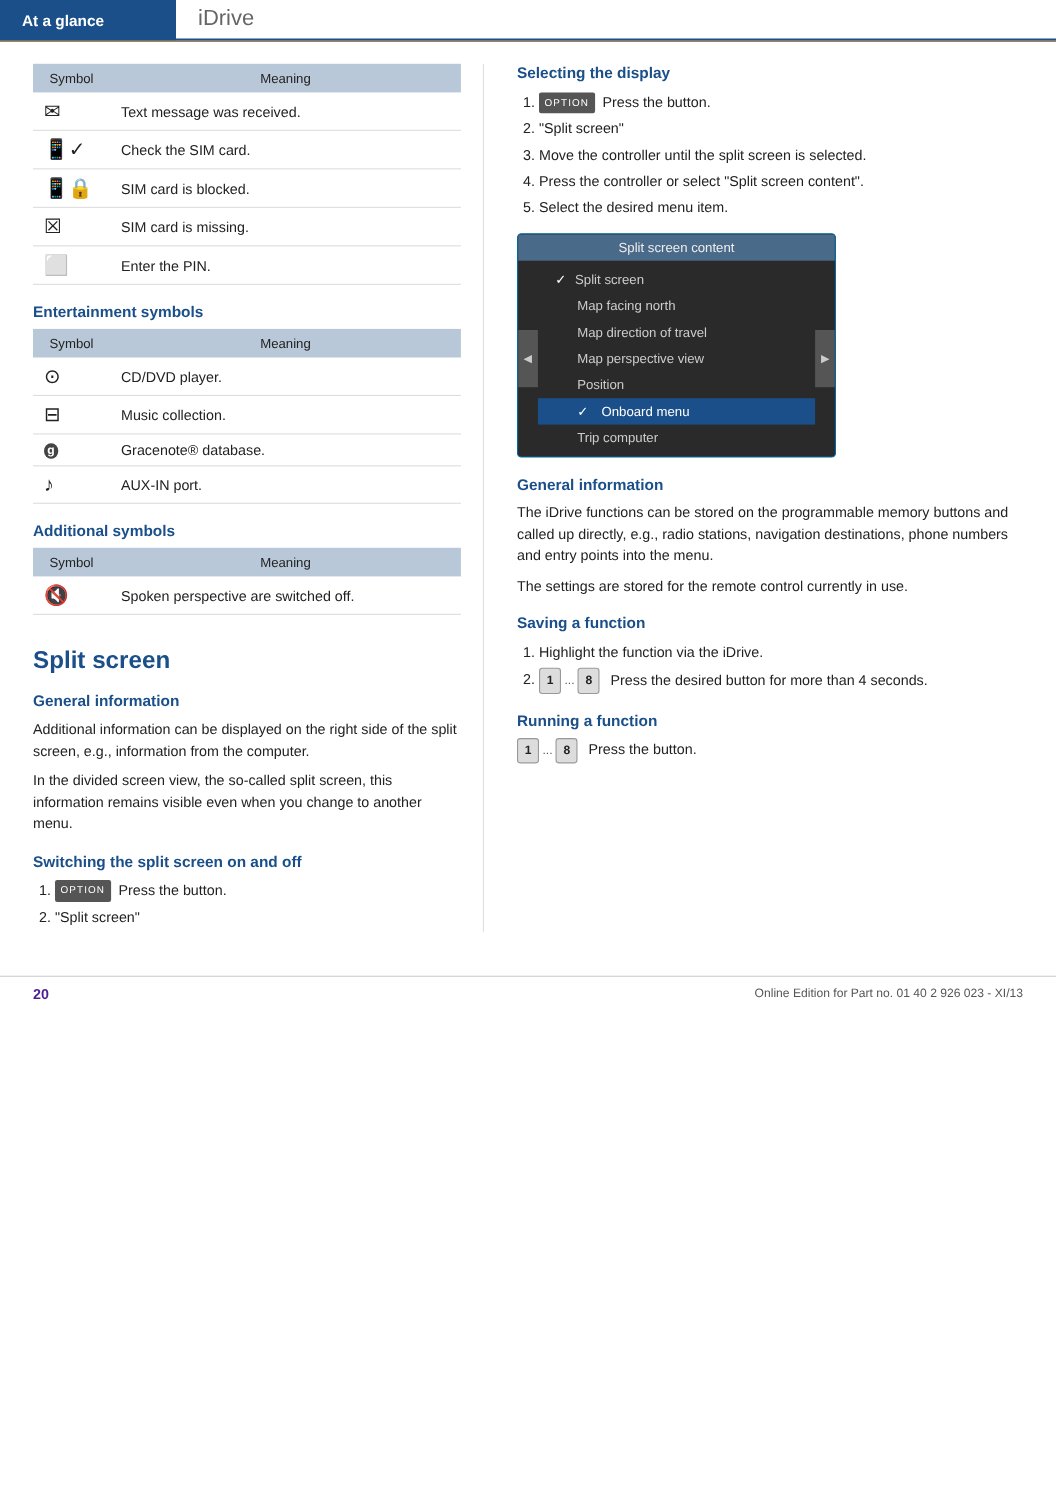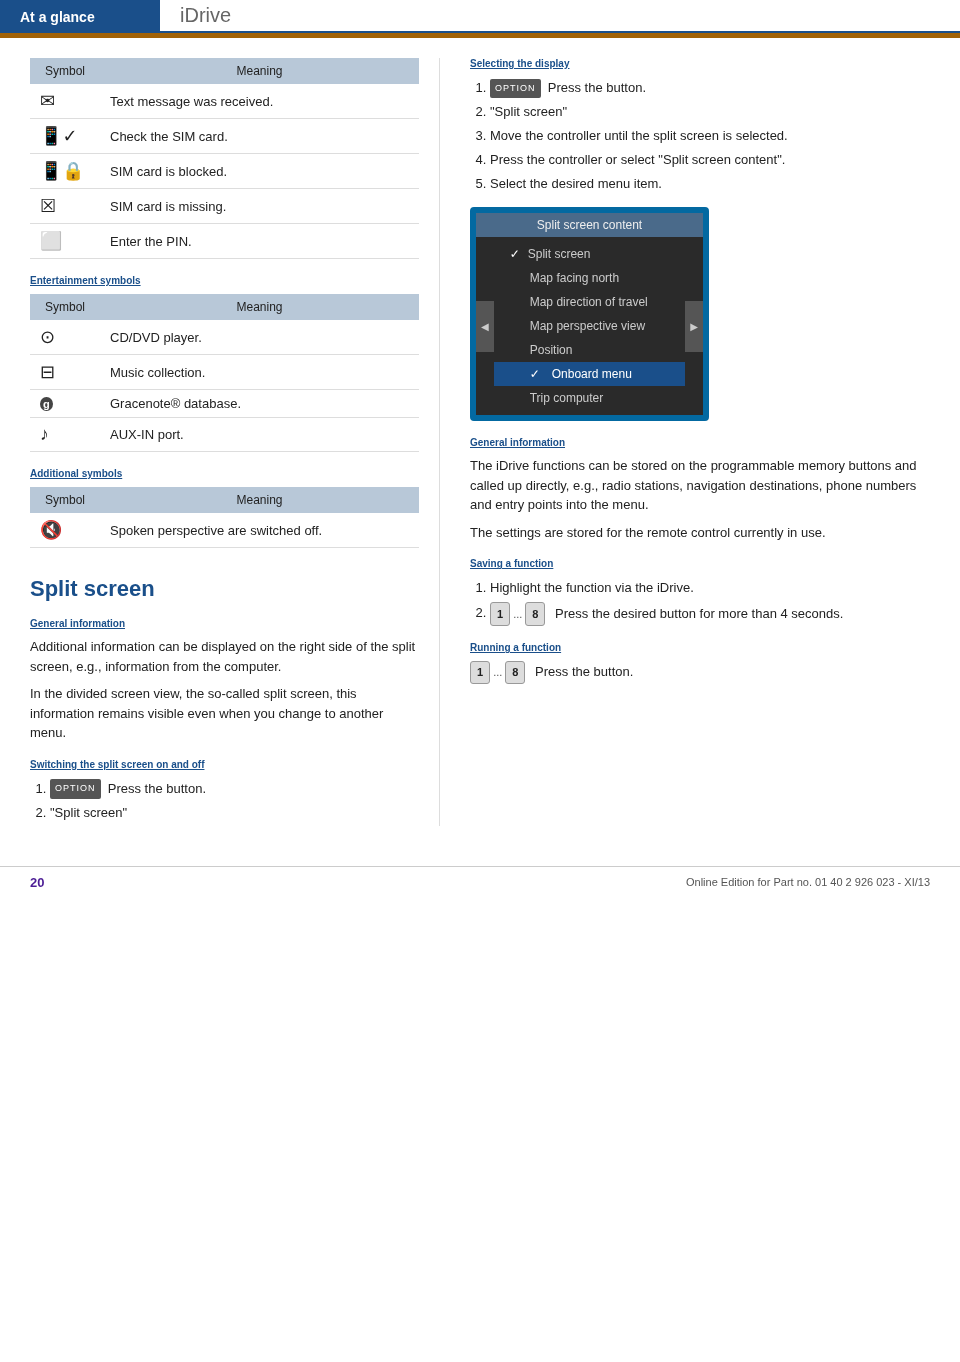--- a/index.html
+++ b/index.html
@@ -9,21 +9,21 @@
       background: #fff;
       color: #222;
       width: 960px;
       min-height: 1362px;
     }
 
     
     .header {
       display: flex;
       height: 38px;
-      border-bottom: 5px solid #a16207;
+      border-bottom: 1px solid #a16207;
     }
     .header-left {
       background: #1a4f8a;
       color: #fff;
       font-weight: bold;
       font-size: 14px;
       padding: 0 20px;
       display: flex;
       align-items: center;
       min-width: 160px;
@@ -75,24 +75,23 @@
     }
     .sym-table tbody td {
       padding: 6px 10px;
       vertical-align: middle;
     }
     .sym-col { width: 70px; }
 
     .section-heading {
       color: #1a4f8a;
       font-weight: bold;
-      font-size: 10px;
+      font-size: 14px;
       margin-bottom: 8px;
       margin-top: 16px;
-      text-decoration: underline;
     }
 
     .big-heading {
       color: #1a4f8a;
       font-weight: bold;
       font-size: 22px;
       margin-bottom: 6px;
       margin-top: 20px;
       line-height: 1.2;
     }
@@ -126,23 +125,23 @@
       font-size: 9px;
       padding: 2px 5px;
       border-radius: 2px;
       vertical-align: middle;
       font-weight: normal;
       letter-spacing: 1px;
     }
 
     
     .screen-img {
-      width: 239px;
+      width: 290px;
       background: #2a2a2a;
-      border: 6px solid #0369a1;
+      border: 1px solid #0369a1;
       border-radius: 4px;
       margin: 12px 0;
       overflow: hidden;
     }
     .screen-titlebar {
       background: #4a6a8a;
       color: #eee;
       font-size: 12px;
       padding: 5px 12px;
       text-align: center;

